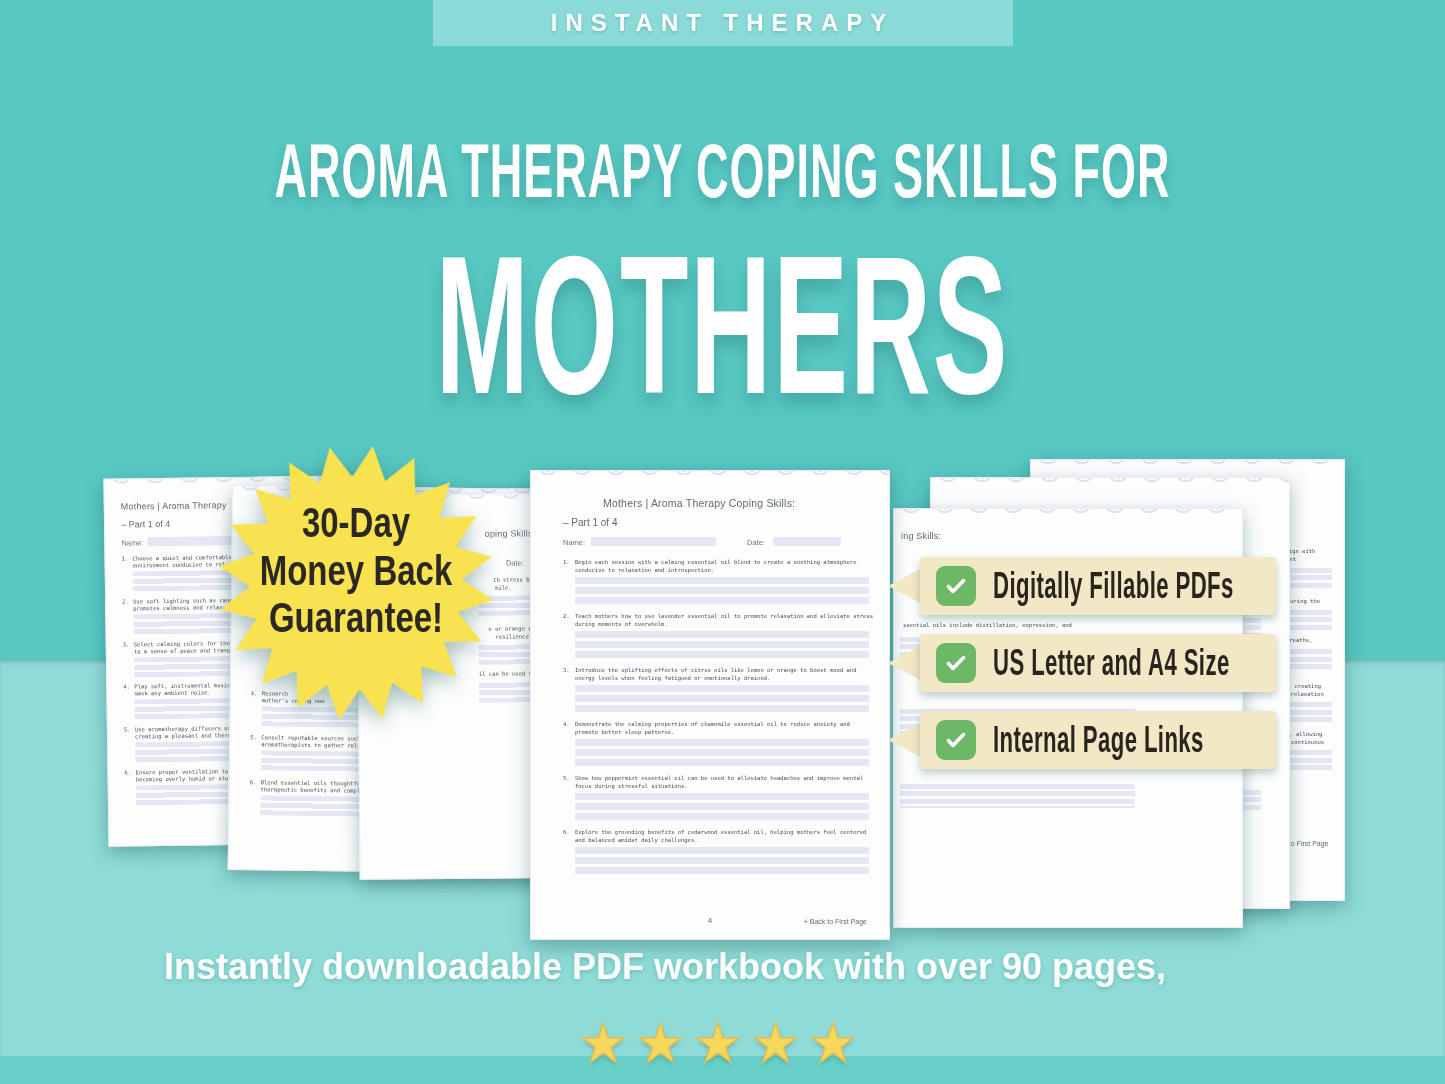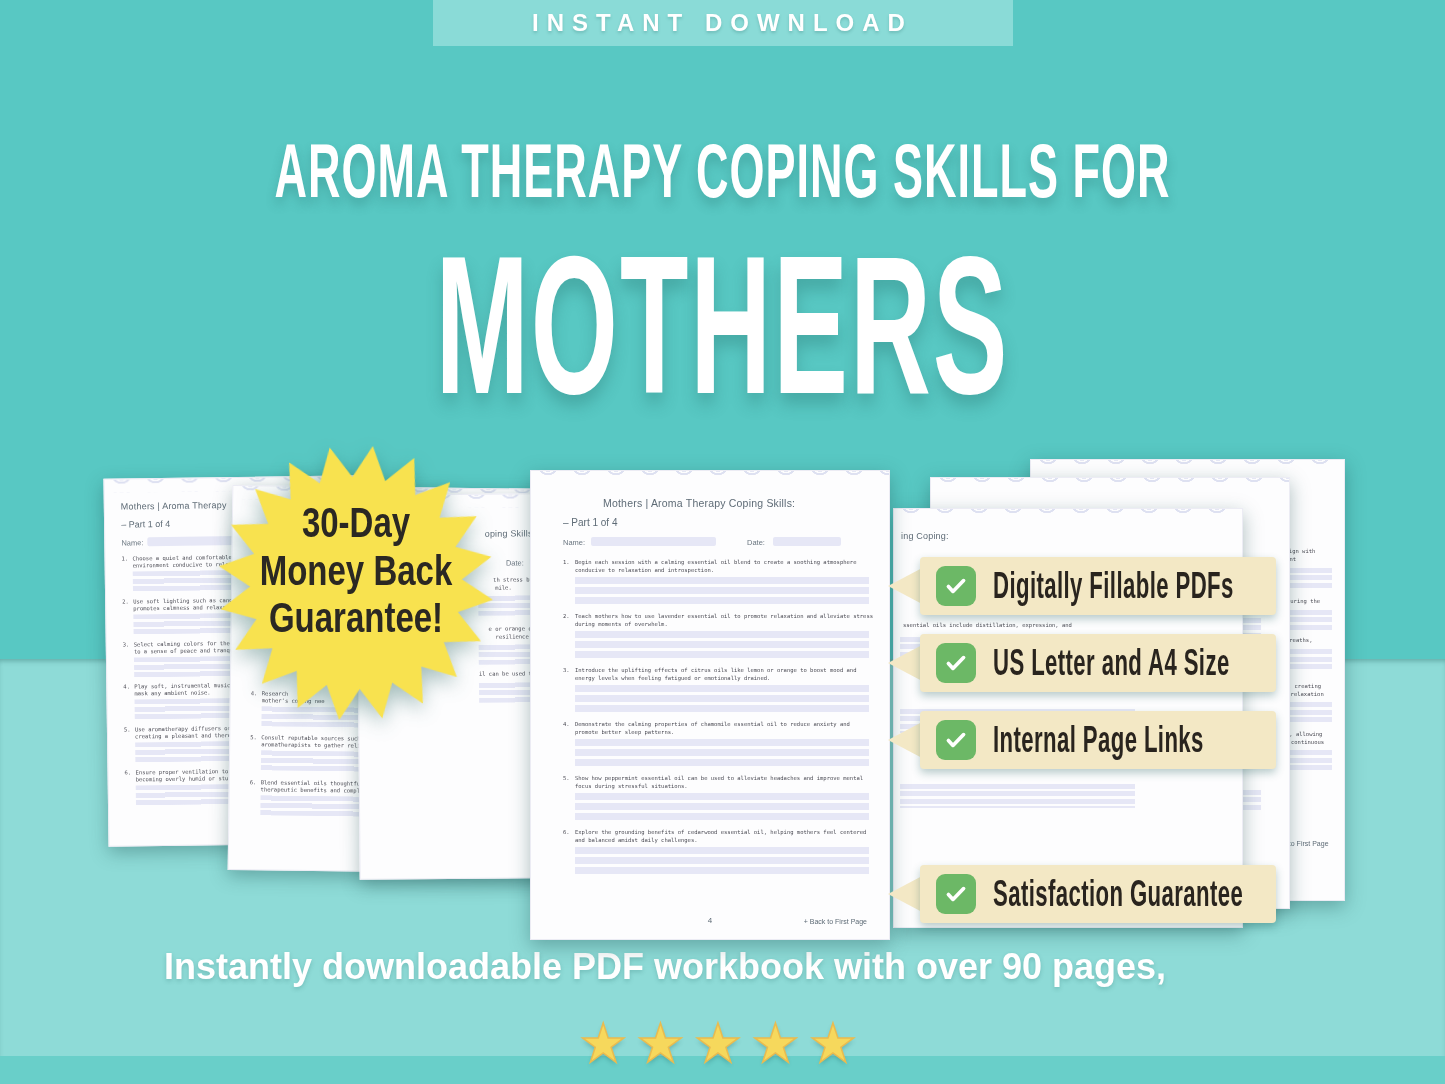--- a/index.html
+++ b/index.html
@@ -75,21 +75,21 @@
 </style>
 </head>
 <body>
 
 <div class="stage">
 
   <div class="zone-bottom"></div>
   <div class="zone-footer"></div>
 
   <div class="banner">
-    <span>INSTANT DOWNLOAD</span>
+    <span>INSTANT THERAPY</span>
   </div>
 
   <div class="t1">AROMA THERAPY COPING SKILLS FOR</div>
   <div class="t2">MOTHERS</div>
 
   <div class="page z2" style="left:106px;top:477px;width:260px;height:368px;transform:rotate(-0.8deg);">
     <div class="mandala"></div>
     <div class="phead" style="left:16px;top:22px;font-size:9px;">Mothers | Aroma Therapy</div>
     <div class="ppart" style="left:16px;top:40px;font-size:9px;">– Part 1 of 4</div>
     <div class="plabel" style="left:16px;top:59px;">Name:</div>
@@ -149,21 +149,21 @@
     <div class="frag mono" style="left:136px;top:215px;">es in a cool, dry place away from direct</div>
     <div class="frag mono" style="left:136px;top:223px;">ness.</div>
     <div class="ans-s" style="left:20px;top:236px;width:310px;height:20px;"></div>
     <div class="frag mono" style="left:136px;top:298px;">er breastfeeding mothers without</div>
     <div class="ans-s" style="left:20px;top:312px;width:310px;height:20px;"></div>
     <div class="frag" style="left:150px;top:377px;font-size:7px;color:#5e6b76;">Back to First Page</div>
   </div>
 
   <div class="page z4" style="left:893px;top:508px;width:350px;height:420px;">
     <div class="mandala"></div>
-    <div class="phead" style="left:7px;top:22px;font-size:9px;">ing Coping:</div>
+    <div class="phead" style="left:7px;top:22px;font-size:9px;">ing Skills:</div>
     <div class="frag mono" style="left:9px;top:113px;">ssential oils include distillation, expression, and</div>
     <div class="ans-s" style="left:6px;top:128px;width:235px;height:24px;"></div>
     <div class="ans-s" style="left:6px;top:200px;width:235px;height:24px;"></div>
     <div class="ans-s" style="left:6px;top:275px;width:235px;height:24px;"></div>
   </div>
 
   <div class="page z6" style="left:530px;top:470px;width:360px;height:470px;">
     <div class="mandala"></div>
     <div class="phead" style="left:32px;top:26px;padding-left:40px;">Mothers | Aroma Therapy Coping Skills:</div>
     <div class="ppart" style="left:32px;top:46px;">– Part 1 of 4</div>
@@ -217,29 +217,19 @@
   <div class="callout" style="top:711px;">
     <div class="cbody">
       <div class="check">
           <svg width="26" height="26" viewBox="0 0 24 24">
             <path d="M5 12.5l4.2 4.5L19 7" stroke="#fff" stroke-width="3.4" fill="none" stroke-linecap="round" stroke-linejoin="round"></path>
           </svg>
         </div>
       <span class="clabel">Internal Page Links</span>
     </div>
   </div>
-  <div class="callout" style="top:865px;">
-    <div class="cbody">
-      <div class="check">
-          <svg width="26" height="26" viewBox="0 0 24 24">
-            <path d="M5 12.5l4.2 4.5L19 7" stroke="#fff" stroke-width="3.4" fill="none" stroke-linecap="round" stroke-linejoin="round"></path>
-          </svg>
-        </div>
-      <span class="clabel">Satisfaction Guarantee</span>
-    </div>
-  </div>
 
   <div class="caption cap1">Instantly downloadable PDF workbook with over 90 pages,</div>
   <div class="stars">
     <span>★</span><span>★</span><span>★</span><span>★</span><span>★</span>
   </div>
 
 </div>
 
 </body></html>

